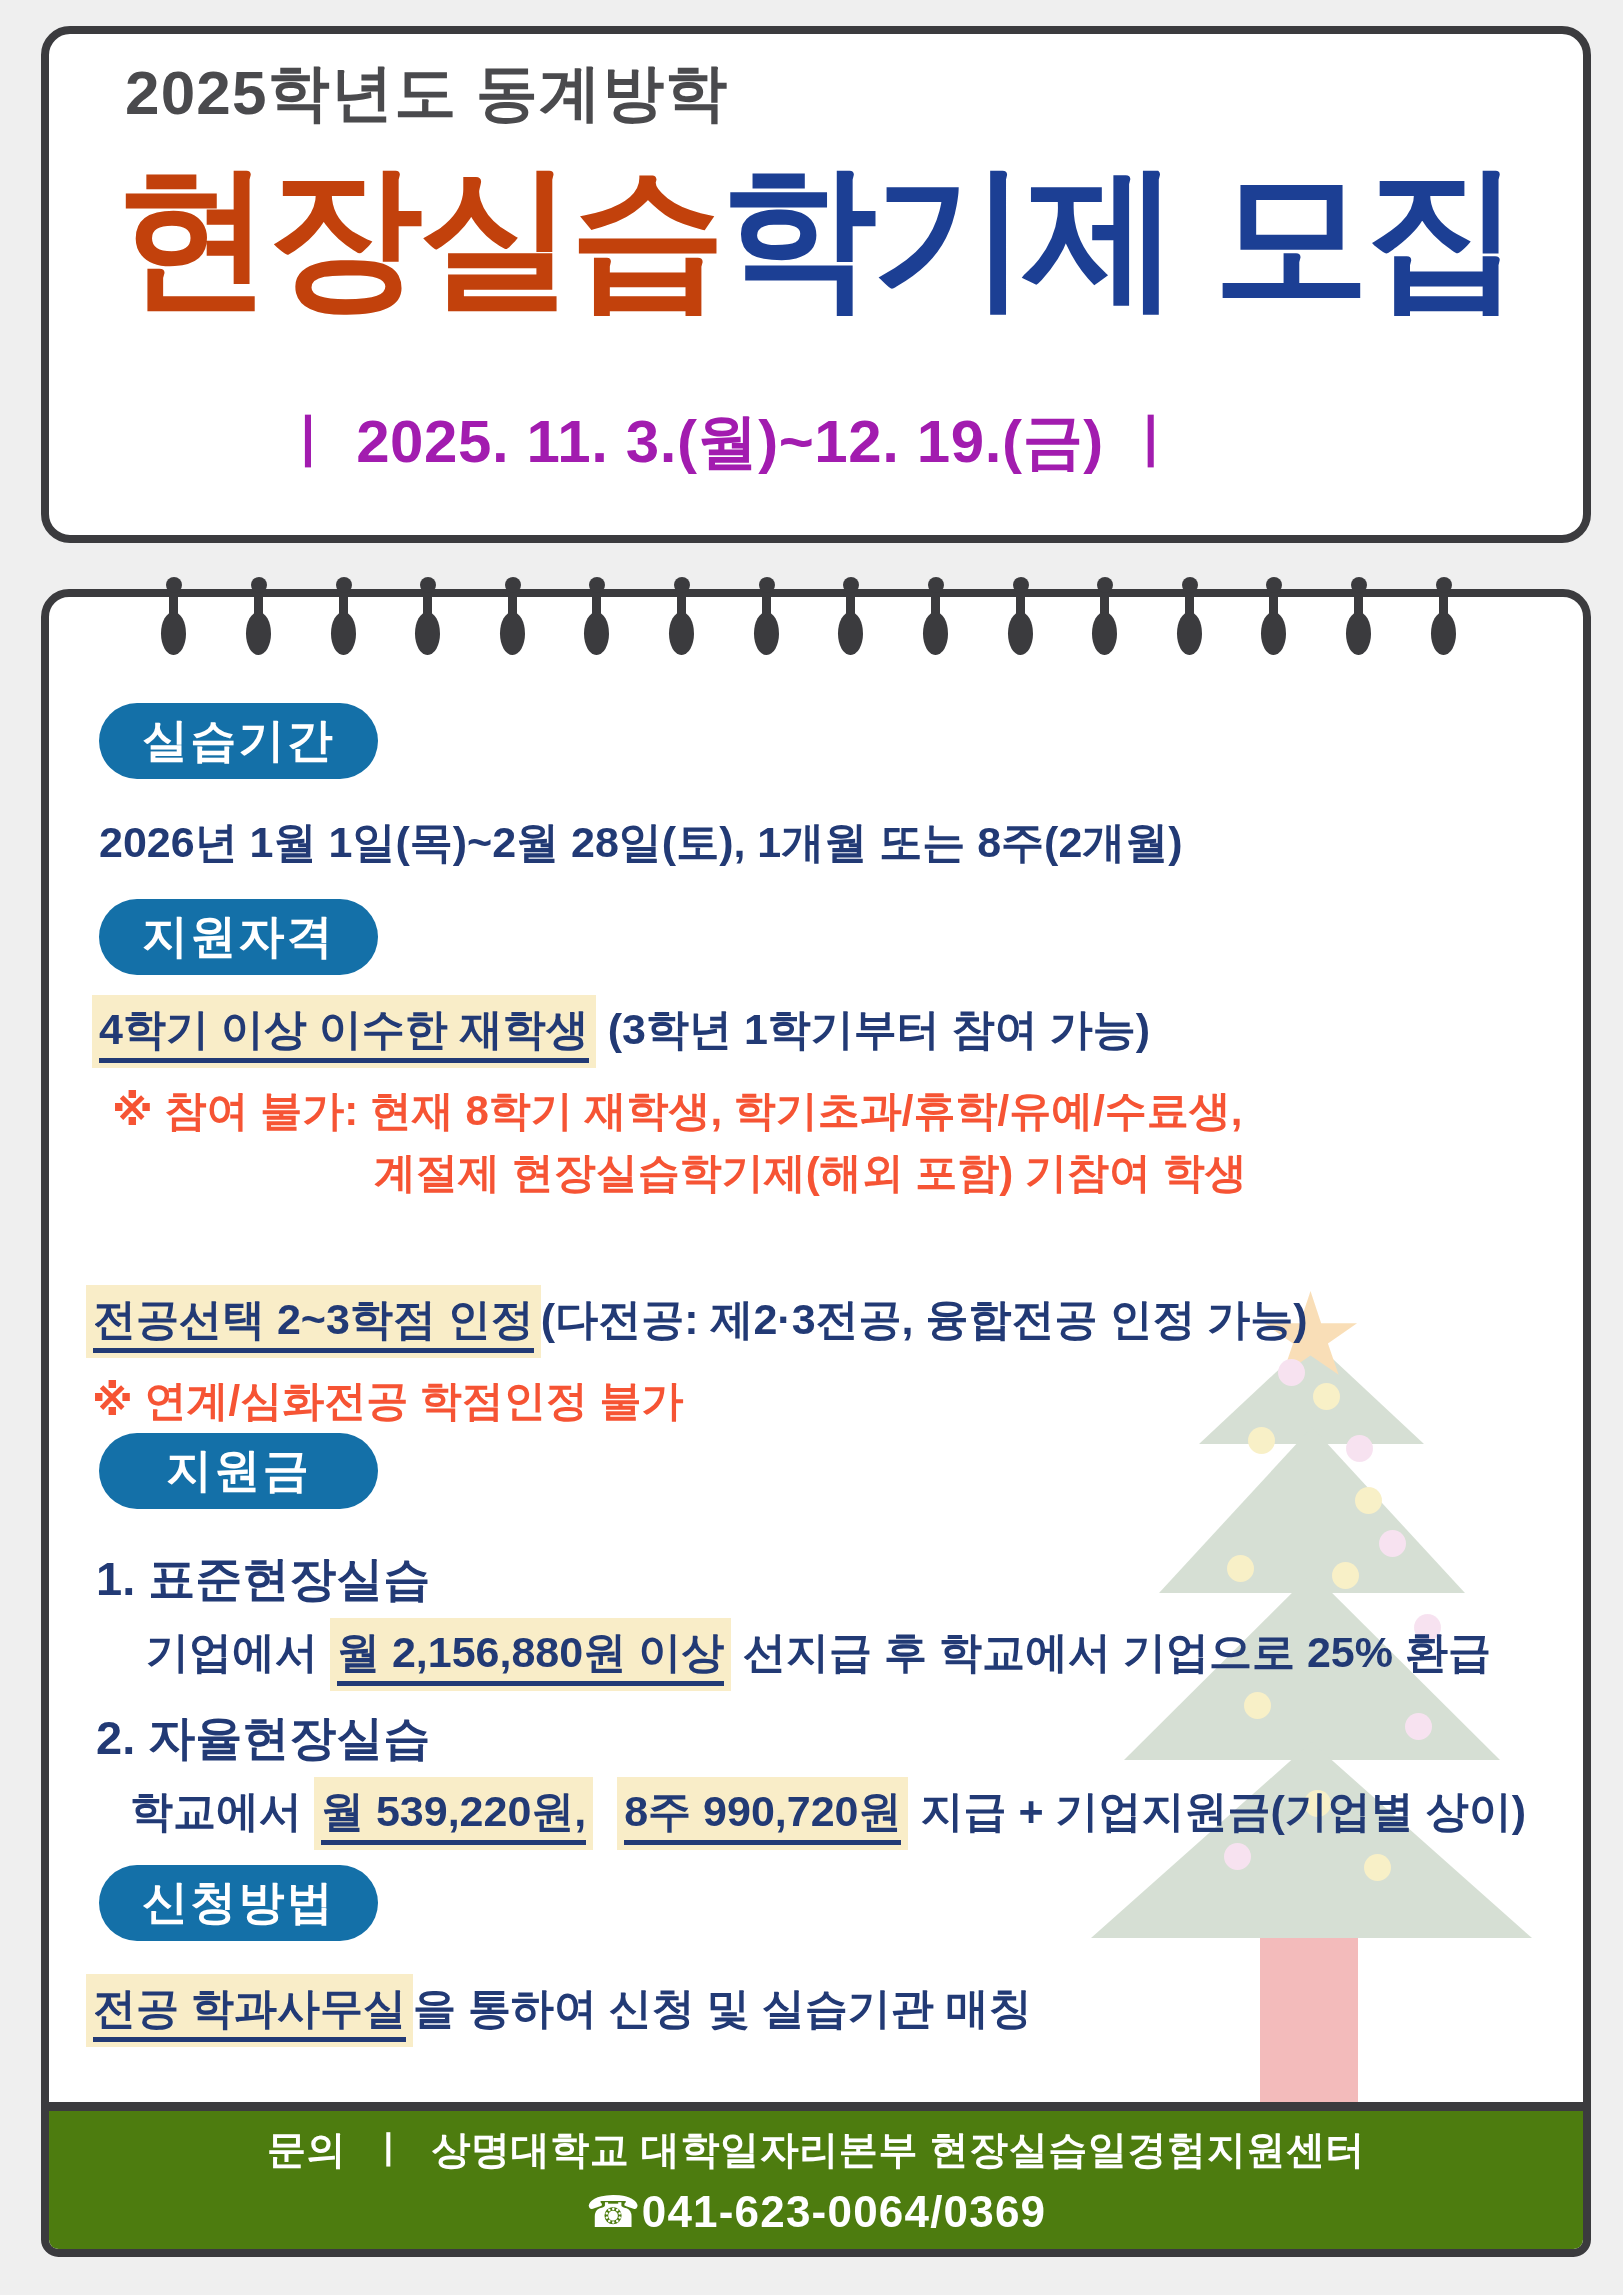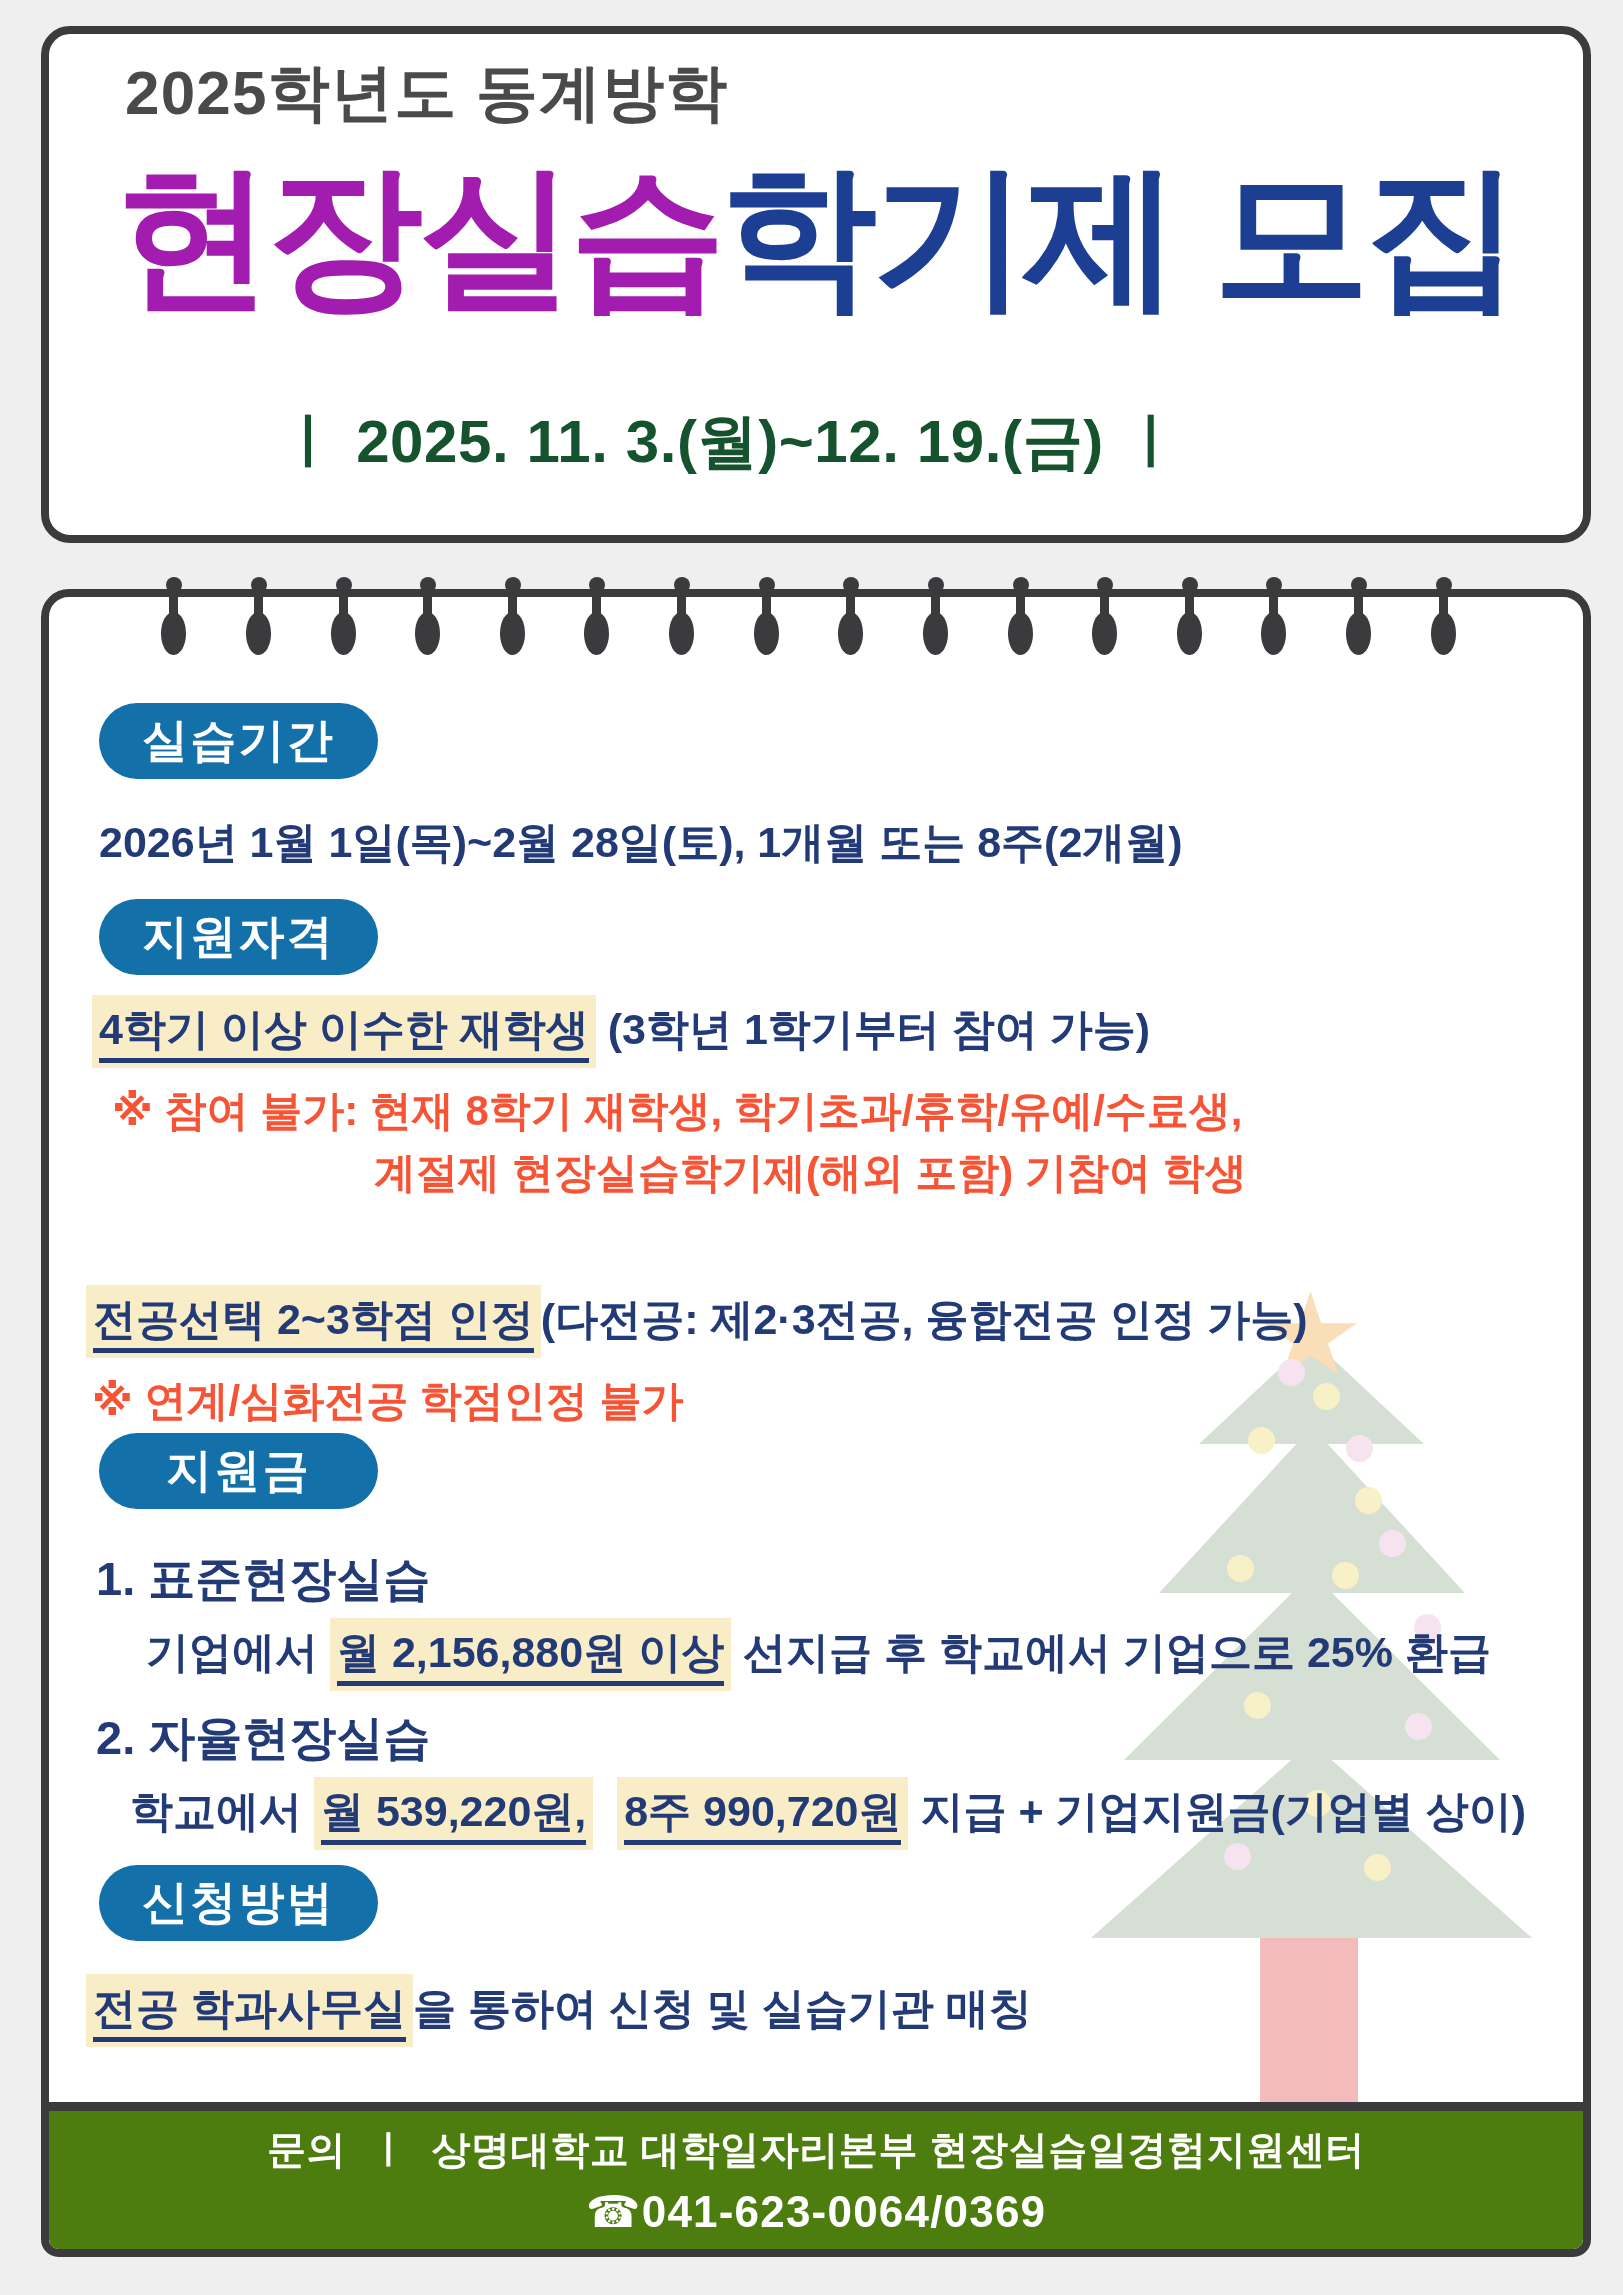--- a/index.html
+++ b/index.html
@@ -7,23 +7,23 @@
     position:relative;width:1623px;height:2295px;background:#EFEFEF;
     font-family:"Liberation Sans","DejaVu Sans",sans-serif;overflow:hidden;
   }
   
   .card{position:absolute;background:#fff;border:8.2px solid #3B3B3E;box-sizing:border-box;}
   .card-top{left:41px;top:26px;width:1550px;height:517px;border-radius:29px;z-index:1;}
   .card-body{left:41px;top:589px;width:1550px;height:1668px;border-radius:28px 28px 17.5px 17.5px;z-index:1;overflow:hidden;}
   
   .subtitle{position:absolute;left:125px;top:51px;font-size:62px;font-weight:700;color:#4A4A4D;letter-spacing:1.2px;z-index:4;white-space:pre;}
   .main-title{position:absolute;left:41px;top:147px;width:1550px;text-align:center;font-size:156px;font-weight:800;letter-spacing:-4.7px;line-height:1.15;z-index:4;white-space:pre;}
-  .t-hl{color:#a21caf;}
+  .t-hl{color:#c2410c;}
   .t-rest{color:#1C3F94;}
-  .date-line{position:absolute;left:41px;top:402px;width:1378px;text-align:center;font-size:60px;font-weight:800;color:#14532d;z-index:4;white-space:pre;letter-spacing:0.6px;}
+  .date-line{position:absolute;left:41px;top:402px;width:1378px;text-align:center;font-size:60px;font-weight:800;color:#a21caf;z-index:4;white-space:pre;letter-spacing:0.6px;}
   
   .pins{position:absolute;left:0;top:0;width:1623px;height:665px;z-index:3;pointer-events:none;}
   .pin{position:absolute;top:586px;width:9.3px;height:34px;background:#3B3B3E;border-radius:4.7px;}
   .pin::before{content:'';position:absolute;top:-9.3px;left:-3.5px;width:16.3px;height:16.3px;border-radius:50%;background:#3B3B3E;}
   .pin::after{content:'';position:absolute;top:26px;left:-7.6px;width:24.5px;height:43px;border-radius:50%;background:#3B3B3E;}
   
   .tree{position:absolute;left:0;top:0;width:1623px;height:2295px;z-index:2;opacity:.78;pointer-events:none;}
   .tree-star{position:absolute;left:1262px;top:1291px;width:97px;height:92px;background:#F8D6A4;
     clip-path:polygon(50% 0%,61% 35%,98% 35%,68% 57%,79% 91%,50% 70%,21% 91%,32% 57%,2% 35%,39% 35%);}
   .tier{position:absolute;background:#CBD7C8;clip-path:polygon(50% 0%,100% 100%,0% 100%);}

